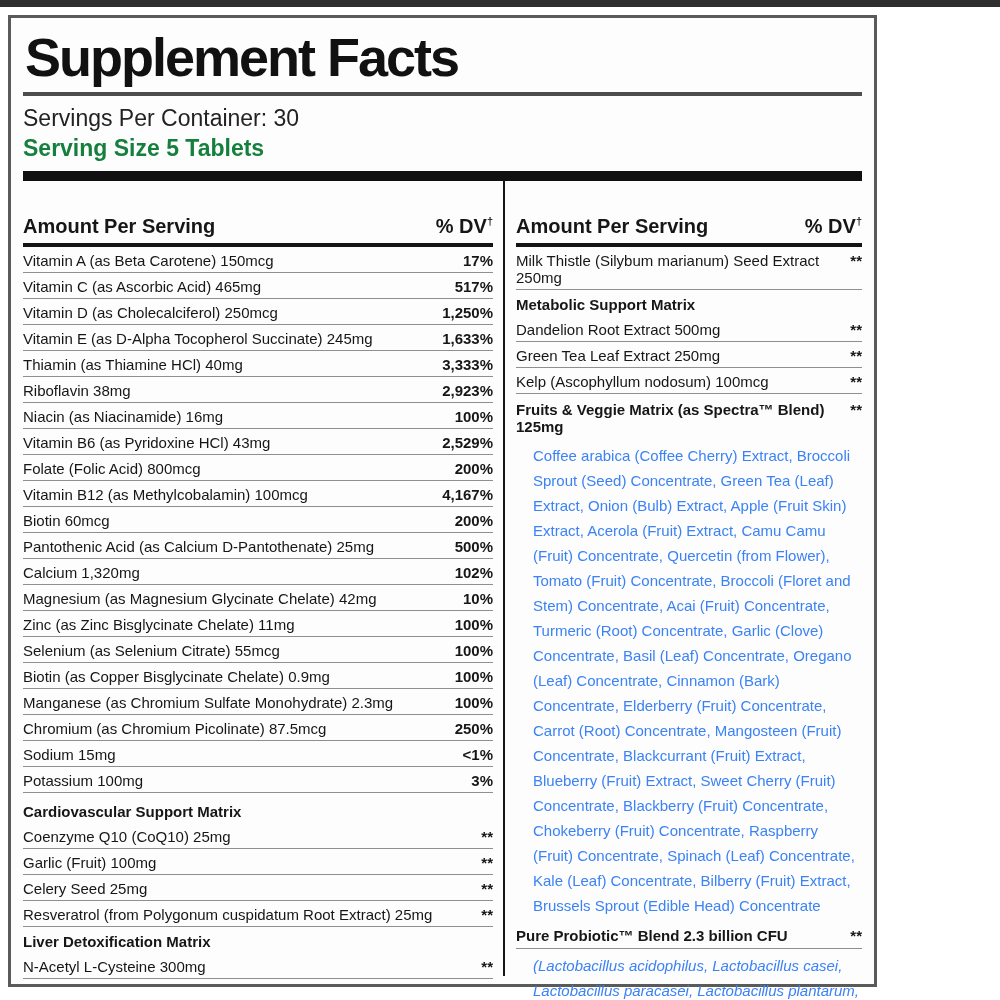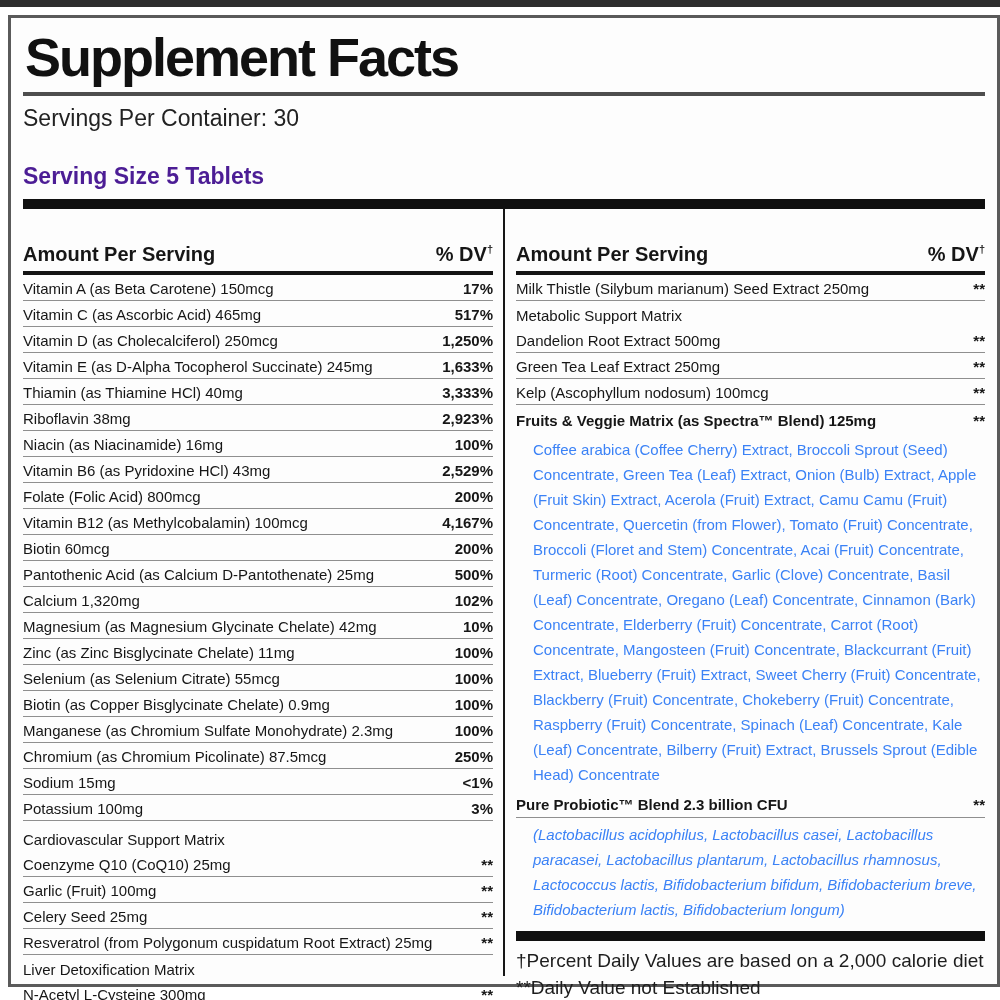--- a/index.html
+++ b/index.html
@@ -8,35 +8,35 @@
     width:1000px;height:1000px;
     background:#ffffff;
     overflow:hidden;
     font-family:"Liberation Sans","DejaVu Sans",sans-serif;
     color:#161616;
   }
   .top-strip{
     position:absolute;top:0;left:0;width:100%;height:7px;background:#2e2e2e;
   }
   .panel{
-    position:absolute;top:15px;left:8px;width:992px;height:972px;
+    position:absolute;top:15px;left:8px;width:869px;height:972px;
     border:3px solid #5a5a5a;
     box-sizing:border-box;
     background:#fdfdfd;
     padding:10px 12px 8px 12px;
     display:flex;flex-direction:column;
   }
   .label-title{
     font-size:54px;font-weight:700;letter-spacing:-2px;
     margin:2px 0 8px 2px;line-height:1.0;
     transform-origin:left;color:#111;
   }
   .title-rule{height:4px;background:#4e4e4e;margin-bottom:7px;}
   .servings{font-size:23px;line-height:30px;color:#222;}
-  .serving-size{font-size:23px;line-height:31px;font-weight:700;color:#4c1d95;margin-top:28px;}
+  .serving-size{font-size:23px;line-height:31px;font-weight:700;color:#15803d;}
   .thick-bar{height:10px;background:#101010;margin:7px 0 0 0;}
   .columns{
     flex:1;display:flex;min-height:0;
   }
   .col{box-sizing:border-box;display:flex;flex-direction:column;min-height:0;}
   .col.left{width:482px;border-right:2px solid #161616;padding-right:10px;}
   .col.right{flex:1;padding-left:11px;}
   .col-head{
     display:flex;justify-content:space-between;align-items:flex-end;
     font-weight:700;font-size:20px;
@@ -45,21 +45,21 @@
   .col-head .dv-h sup{font-size:11px;}
   .row{
     display:flex;justify-content:space-between;align-items:baseline;
     font-size:15px;line-height:17px;
     padding:5px 0 3px 0;
     border-bottom:1px solid #8f8f8f;
   }
   .row .n{padding-right:8px;}
   .row .v{white-space:nowrap;font-weight:700;}
   .matrix-title{
-    font-weight:400;font-size:15px;line-height:17px;
+    font-weight:700;font-size:15px;line-height:17px;
     padding:6px 0 3px 0;
   }
   .blend-head{
     display:flex;justify-content:space-between;align-items:baseline;
     font-weight:700;font-size:15px;line-height:17px;
     padding:7px 0 4px 0;
     border-bottom:1px solid #8f8f8f;
   }
   .blend-head.no-line{border-bottom:none;}
   .blend-para{

